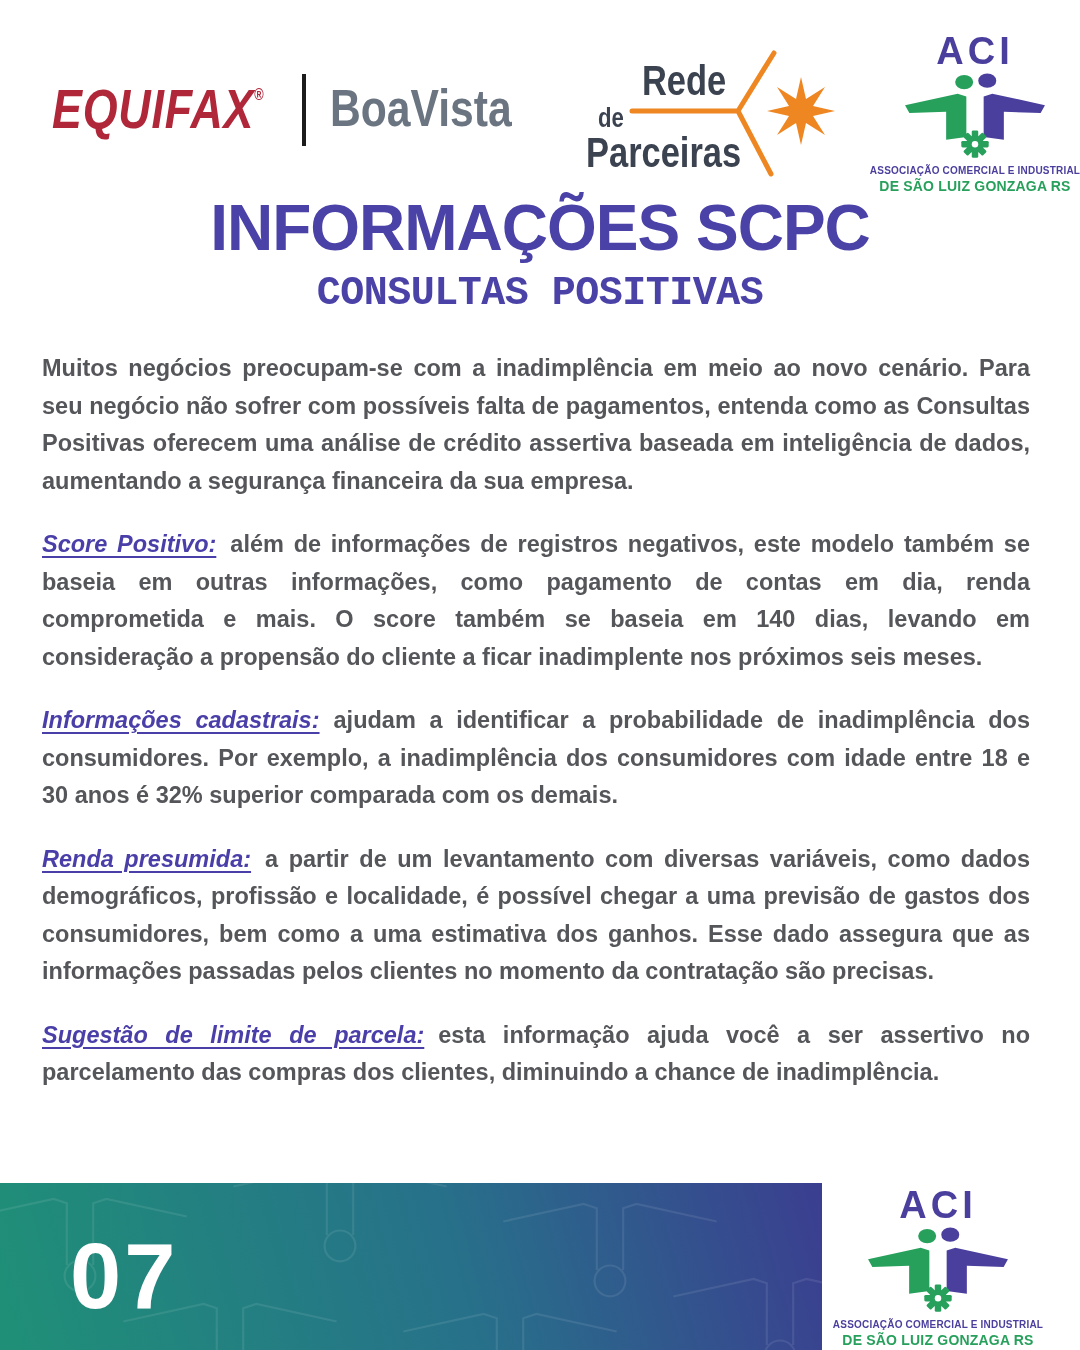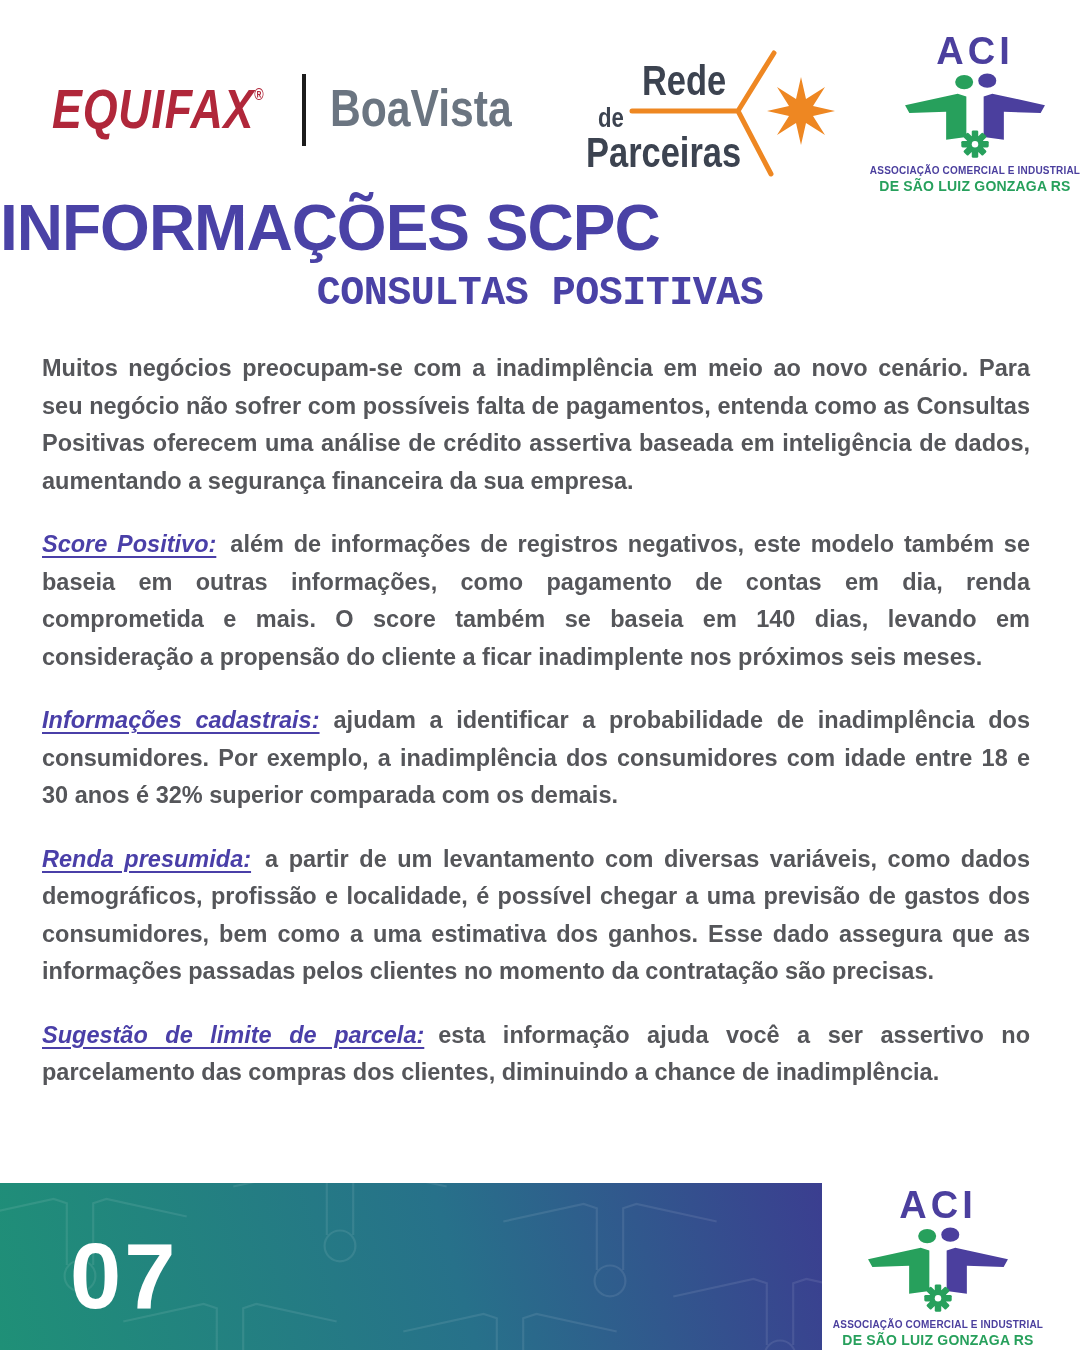--- a/index.html
+++ b/index.html
@@ -38,21 +38,21 @@
   .aci-footer { position:absolute; left:843px; top:1186px; width:190px; }
   .aci-acronym { font-size:38px; font-weight:800; color:#4b3f9e; letter-spacing:4px; line-height:1; }
   .aci-figures { width:158px; height:88px; margin-top:2px; }
   .fig-green  { fill:#27a05c; }
   .fig-purple { fill:#4b3f9e; }
   .aci-line1 { font-size:10px; font-weight:700; color:#4b3f9e; margin-top:5px; white-space:nowrap; letter-spacing:0.2px; }
   .aci-line2 { font-size:14px; font-weight:700; color:#27a05c; margin-top:2px; white-space:nowrap; letter-spacing:0.2px; }
 
   
   .title {
-    position:absolute; top:196px; left:0; width:100%; 
+    position:absolute; top:196px; left:0; width:100%; text-align:center;
     font-size:64px; font-weight:800; color:#4a42a6; letter-spacing:-1px; line-height:1;
   }
   .subtitle {
     position:absolute; top:274px; left:0; width:100%; text-align:center;
     font-size:40px; font-weight:800; color:#4a42a6; letter-spacing:-0.5px; line-height:1;font-family:Liberation Mono, monospace;
   }
 
   
   .content { position:absolute; top:350px; left:42px; width:996px; }
   .content p {

